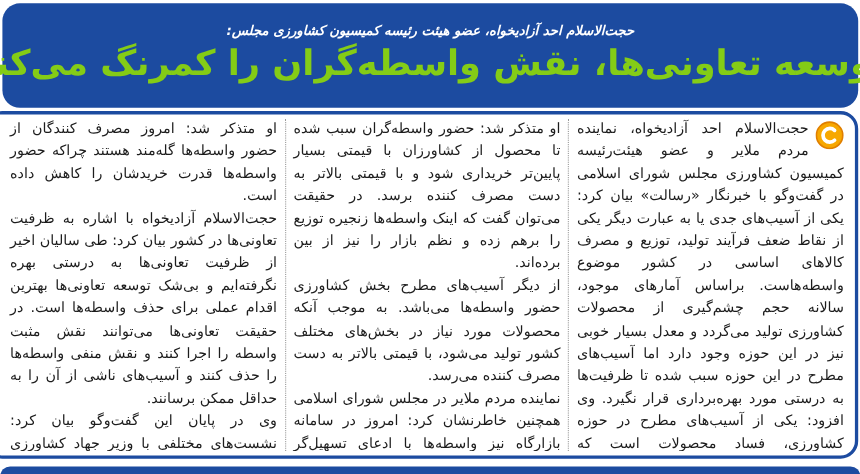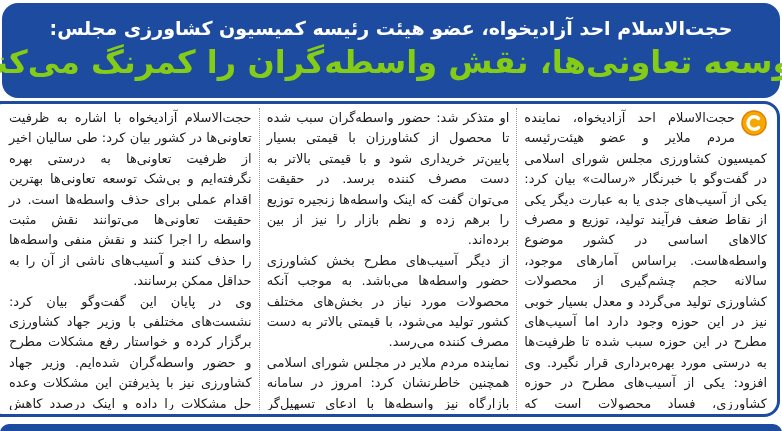--- a/index.html
+++ b/index.html
@@ -23,24 +23,25 @@
     display: flex;
     flex-direction: column;
     align-items: center;
     justify-content: center;
     gap: 4px;
     box-sizing: border-box;
     padding: 4px 10px 8px 10px;
   }
   .kicker {
     color: #ffffff;
-    font-size: 19px;
+    font-size: 12px;
     font-weight: bold;
     line-height: 1.2;
     white-space: nowrap;
+    font-style: italic;
   }
   .headline {
     color: #84cc16;
     font-size: 32px;
     font-weight: bold;
     line-height: 1.15;
     white-space: nowrap;
   }
 
   
@@ -121,20 +122,21 @@
       </p>
     </div>
 
     <div class="col">
       <p>او متذکر شد: حضور واسطه‌گران سبب شده تا محصول از کشاورزان با قیمتی بسیار پایین‌تر خریداری شود و با قیمتی بالاتر به دست مصرف کننده برسد. در حقیقت می‌توان گفت که اینک واسطه‌ها زنجیره توزیع را برهم زده و نظم بازار را نیز از بین برده‌اند.</p>
       <p>از دیگر آسیب‌های مطرح بخش کشاورزی حضور واسطه‌ها می‌باشد. به موجب آنکه محصولات مورد نیاز در بخش‌های مختلف کشور تولید می‌شود، با قیمتی بالاتر به دست مصرف کننده می‌رسد.</p>
       <p>نماینده مردم ملایر در مجلس شورای اسلامی همچنین خاطرنشان کرد: امروز در سامانه بازارگاه نیز واسطه‌ها با ادعای تسهیل‌گر حضور پیدا کرده‌اند که این حضور بسیار مخرب است. به عنوان مثال کاستی‌های رقم خورده در ارتباط با نهاده‌های دامی به موجب حضور واسطه‌گران بود و آسیب جدی نیز رقم زد.</p>
     </div>
 
     <div class="col">
+      <p>او متذکر شد: امروز مصرف کنندگان از حضور واسطه‌ها گله‌مند هستند چراکه حضور واسطه‌ها قدرت خریدشان را کاهش داده است.</p>
       <p>حجت‌الاسلام آزادیخواه با اشاره به ظرفیت تعاونی‌ها در کشور بیان کرد: طی سالیان اخیر از ظرفیت تعاونی‌ها به درستی بهره نگرفته‌ایم و بی‌شک توسعه تعاونی‌ها بهترین اقدام عملی برای حذف واسطه‌ها است. در حقیقت تعاونی‌ها می‌توانند نقش مثبت واسطه را اجرا کنند و نقش منفی واسطه‌ها را حذف کنند و آسیب‌های ناشی از آن را به حداقل ممکن برسانند.</p>
       <p>وی در پایان این گفت‌وگو بیان کرد: نشست‌های مختلفی با وزیر جهاد کشاورزی برگزار کرده و خواستار رفع مشکلات مطرح و حضور واسطه‌گران شده‌ایم. وزیر جهاد کشاورزی نیز با پذیرفتن این مشکلات وعده حل مشکلات را داده و اینک درصدد کاهش حضور واسطه‌گران است.</p>
     </div>
 
   </div>
 
   <div class="bottom-bar"></div>
 
 </div>
 

